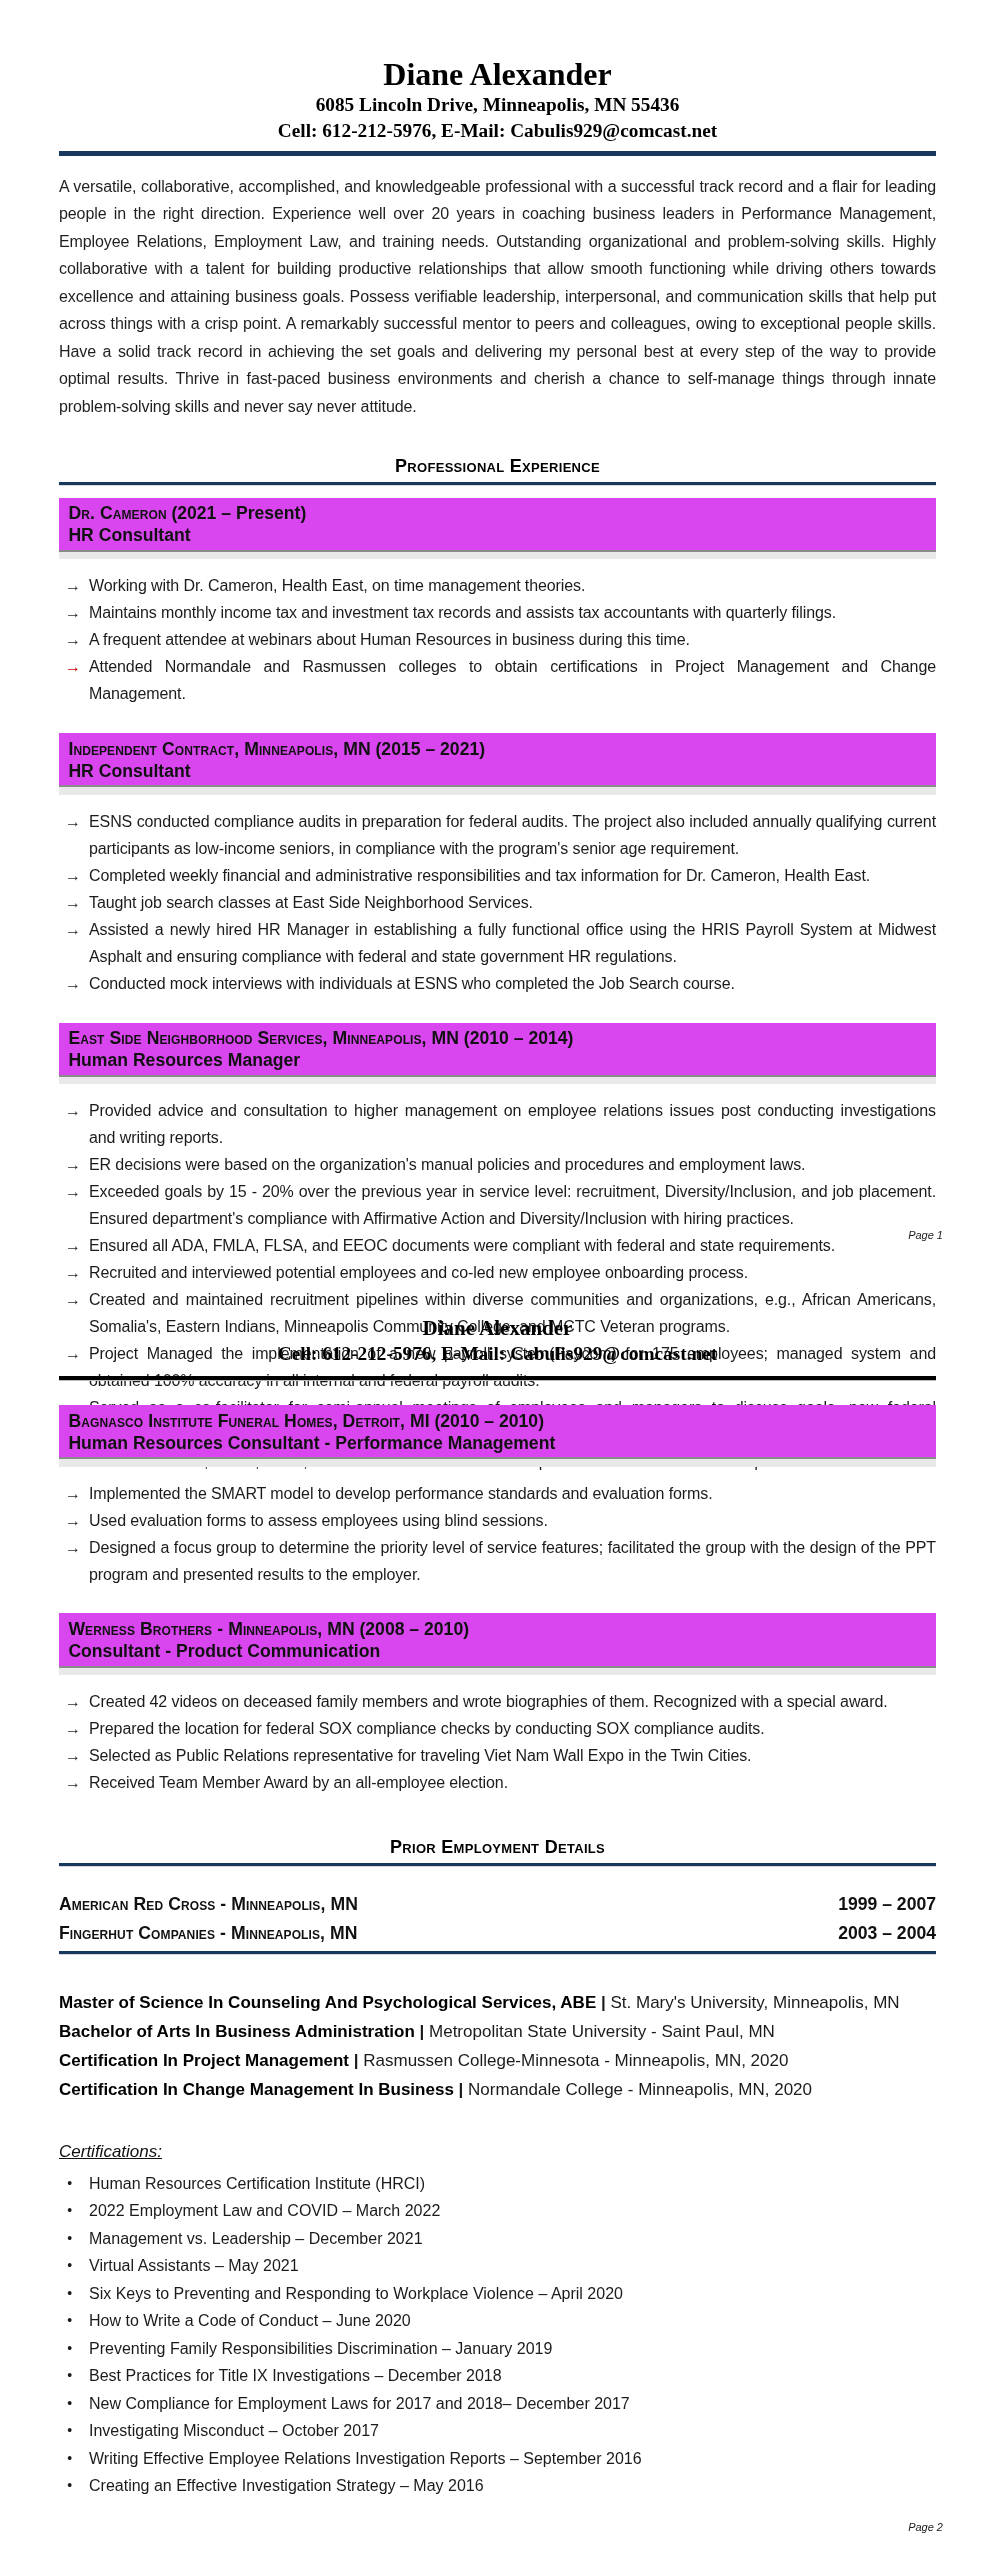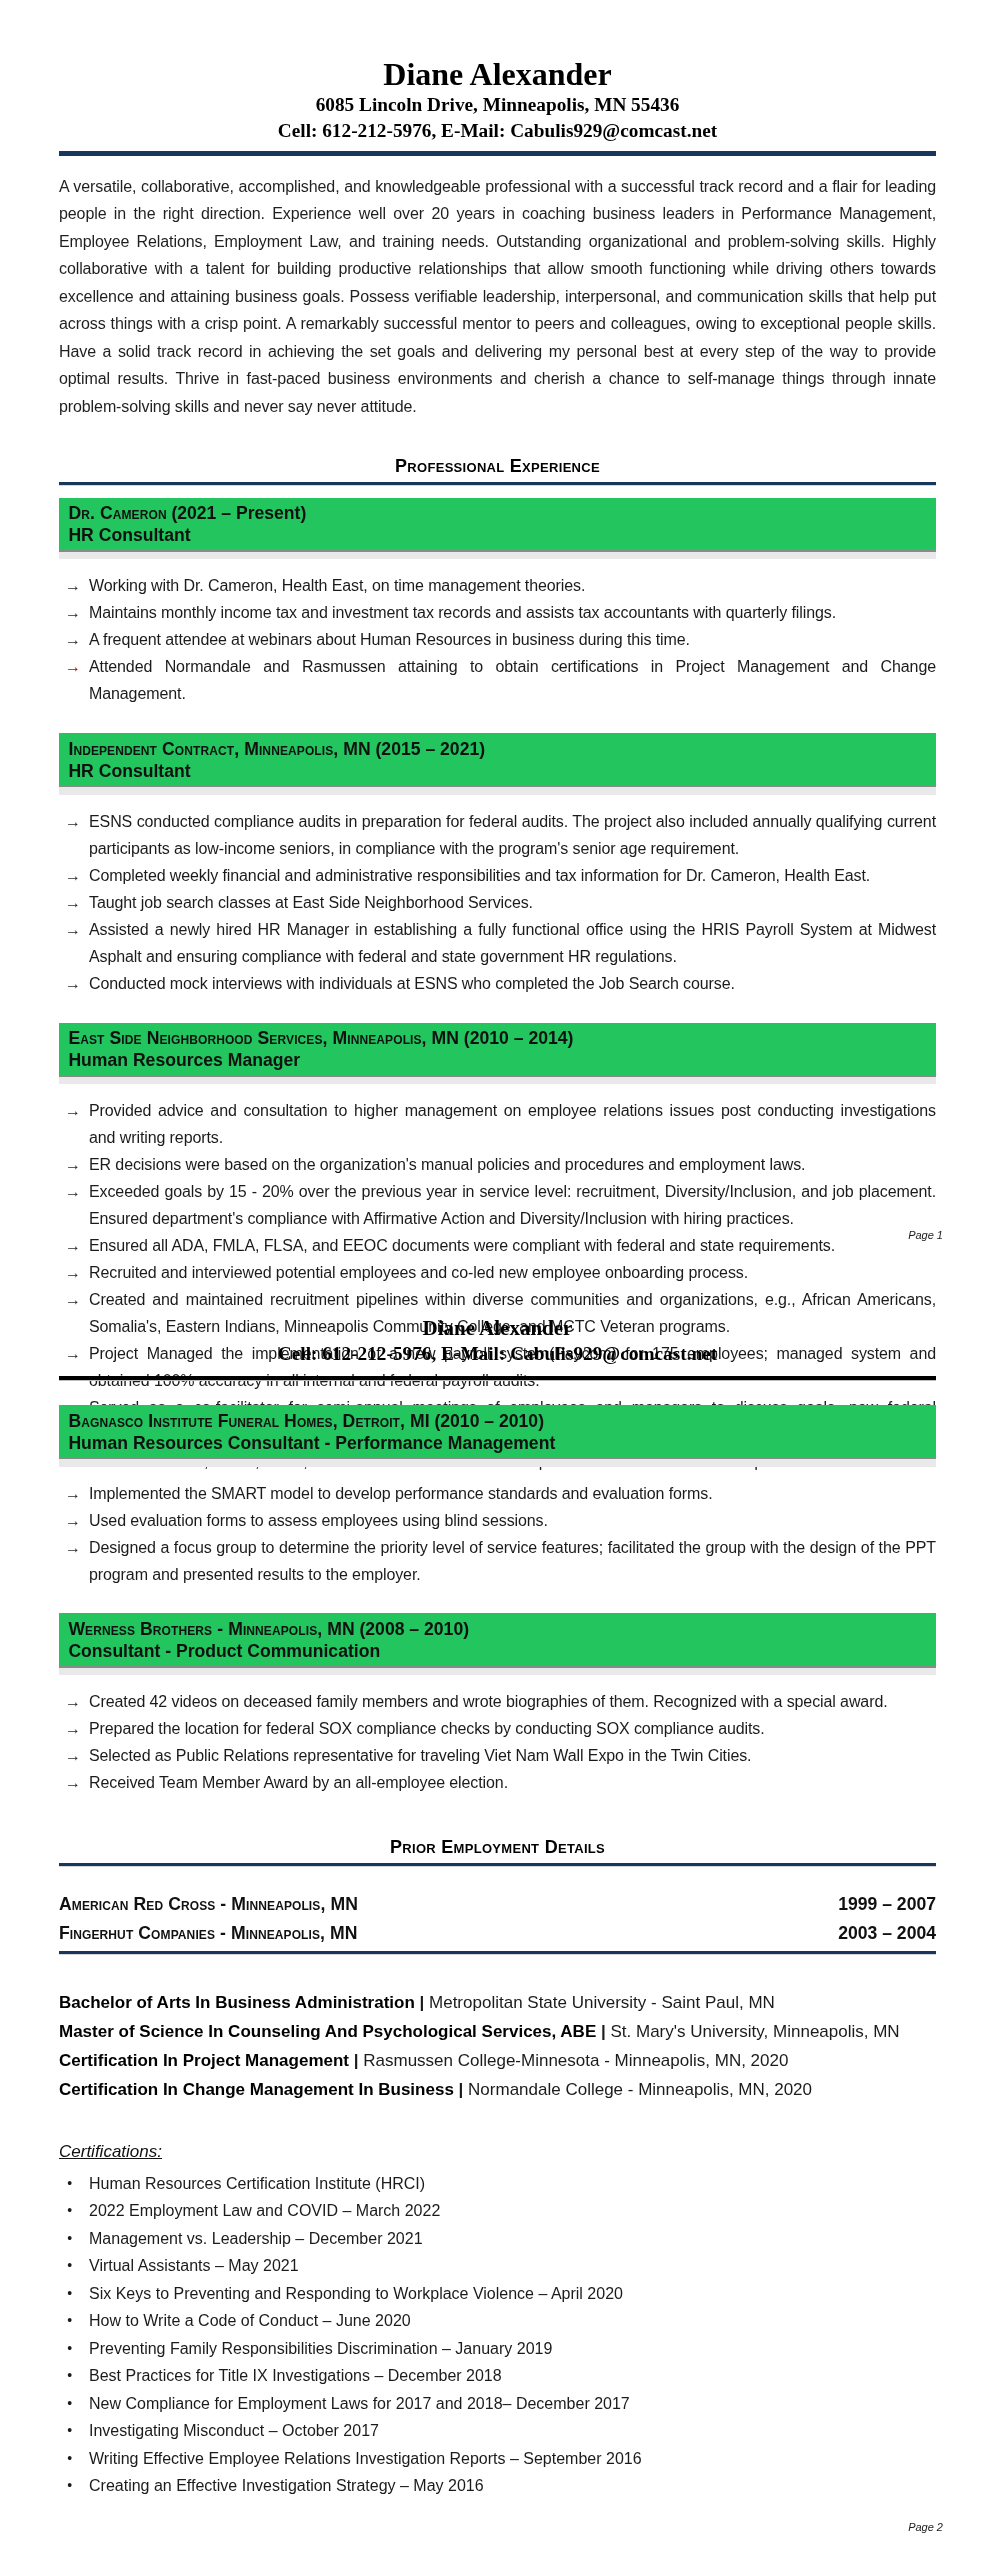--- a/index.html
+++ b/index.html
@@ -27,21 +27,21 @@
 
   
   .sec-head { text-align:center; font-weight:bold; font-variant:small-caps;
               font-size:18px; letter-spacing:0.3px; color:#000; }
   .sec-rule { height:4.1px; background:#17375D; border-bottom:1.2px solid #d8d8d8; margin-top:4.7px; }
   .mt-exp  { margin-top:36px; }
   .mt-sec  { margin-top:41px; }
 
   
   .job { margin-top:11.7px; }
-  .job-bar { background:#22c55e; border-bottom:2.3px solid #8a8a8a; padding:4.7px 9.4px 3.5px 9.4px; }
+  .job-bar { background:#d946ef; border-bottom:2.3px solid #8a8a8a; padding:4.7px 9.4px 3.5px 9.4px; }
   .job-bar-shadow { height:7.6px; background:#e9e9e9; }
   .job-company-line { font-weight:bold; font-size:17.6px; line-height:22px; color:#111; }
   .job-company { font-variant:small-caps; letter-spacing:0.1px; }
   .job-dates { margin-left:4.7px; }
   .job-title { font-weight:bold; font-size:17.6px; line-height:22px; color:#111; }
 
   ul.bullets { list-style:none; margin-top:13px; }
   ul.bullets li { display:flex; font-size:16px; line-height:27px; letter-spacing:-0.1px; }
   .arrow { flex:0 0 30px; padding-left:5.9px; color:#2b2b2b; }
   .arrow.red { color:#C00000; }
@@ -108,21 +108,21 @@
           <li>
               <span class="arrow">→</span>
               <span class="b-text">Maintains monthly income tax and investment tax records and assists tax accountants with quarterly filings.</span>
             </li>
           <li>
               <span class="arrow">→</span>
               <span class="b-text">A frequent attendee at webinars about Human Resources in business during this time.</span>
             </li>
           <li>
               <span class="arrow red">→</span>
-              <span class="b-text">Attended Normandale and Rasmussen attaining to obtain certifications in Project Management and Change Management.</span>
+              <span class="b-text">Attended Normandale and Rasmussen colleges to obtain certifications in Project Management and Change Management.</span>
             </li>
         </ul>
         <div class="gap-after-job"></div>
       </section>
 
       <section class="job">
         <div class="job-bar">
           <div class="job-company-line">
             <span class="job-company">Independent Contract, Minneapolis, MN</span><span class="job-dates">(2015 – 2021)</span>
           </div>
@@ -275,28 +275,28 @@
         <div class="prior-row">
           <span class="prior-company">Fingerhut Companies - Minneapolis, MN</span>
           <span class="prior-dates">2003 – 2004</span>
         </div>
       </div>
 
       <div class="sec-rule"></div>
 
       <div class="cred-list">
         <div class="cred-row">
+          <span class="cred-title">Master of Science In Counseling And Psychological Services, ABE</span>
+          <span class="cred-sep"> <span>|</span> </span>
+          <span class="cred-detail">St. Mary's University, Minneapolis, MN</span>
+        </div>
+        <div class="cred-row">
           <span class="cred-title">Bachelor of Arts In Business Administration</span>
           <span class="cred-sep"> <span>|</span> </span>
           <span class="cred-detail">Metropolitan State University - Saint Paul, MN</span>
-        </div>
-        <div class="cred-row">
-          <span class="cred-title">Master of Science In Counseling And Psychological Services, ABE</span>
-          <span class="cred-sep"> <span>|</span> </span>
-          <span class="cred-detail">St. Mary's University, Minneapolis, MN</span>
         </div>
         <div class="cred-row">
           <span class="cred-title">Certification In Project Management</span>
           <span class="cred-sep"> <span>|</span> </span>
           <span class="cred-detail">Rasmussen College-Minnesota - Minneapolis, MN, 2020</span>
         </div>
         <div class="cred-row">
           <span class="cred-title">Certification In Change Management In Business</span>
           <span class="cred-sep"> <span>|</span> </span>
           <span class="cred-detail">Normandale College - Minneapolis, MN, 2020</span>

